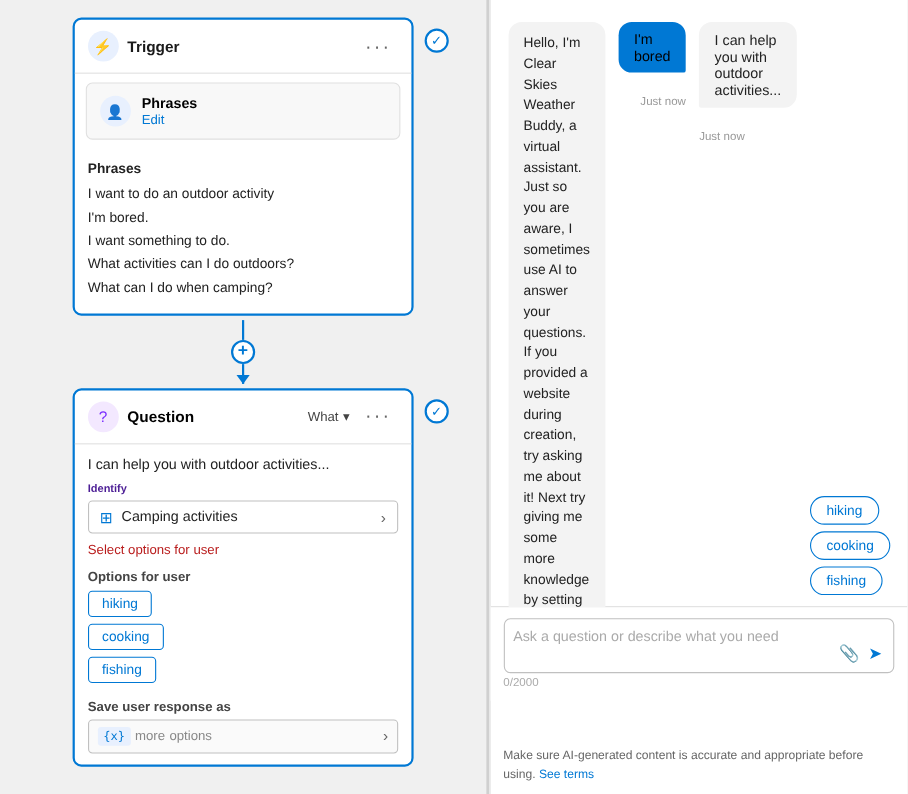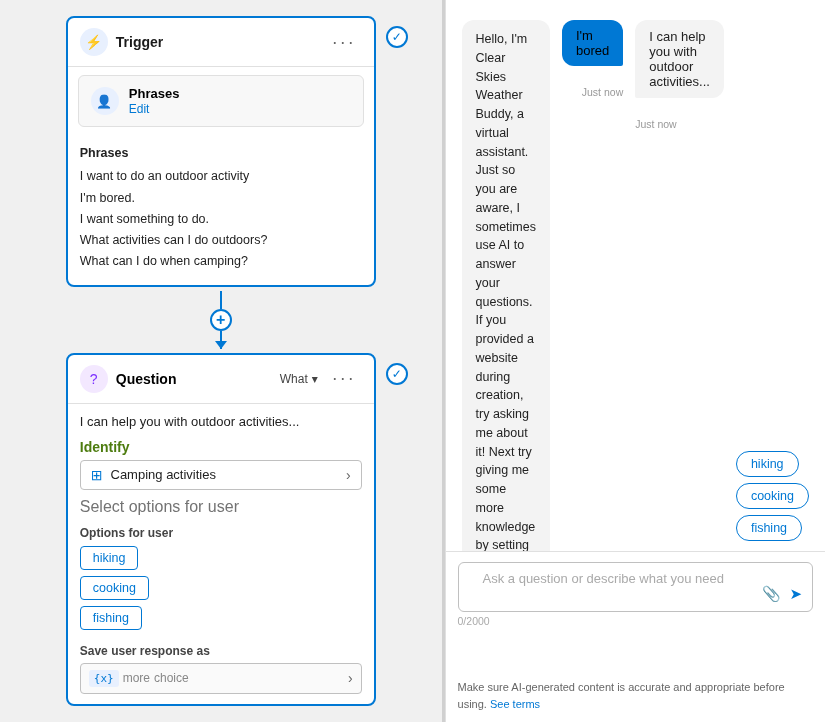--- a/index.html
+++ b/index.html
@@ -234,23 +234,23 @@
       padding: 10px 12px;
     }
 
     .question-text {
       color: #222;
       font-size: 13px;
       margin-bottom: 10px;
     }
 
     .identify-label {
-      font-size: 14px;
+      font-size: 10px;
       font-weight: 600;
-      color: #4d7c0f;
+      color: #4c1d95;
       margin-bottom: 5px;
     }
 
     .identify-box {
       display: flex;
       align-items: center;
       border: 1px solid #c0c0c0;
       border-radius: 4px;
       padding: 6px 10px;
       gap: 8px;
@@ -267,22 +267,22 @@
       font-size: 13px;
       color: #222;
     }
 
     .identify-box-arrow {
       color: #666;
       font-size: 14px;
     }
 
     .select-options-link {
-      color: #737373;
-      font-size: 16px;
+      color: #b91c1c;
+      font-size: 12px;
       margin: 8px 0 6px;
       cursor: pointer;
       text-decoration: none;
       display: inline-block;
     }
 
     .options-label {
       font-size: 12px;
       font-weight: 600;
       color: #444;
@@ -422,21 +422,21 @@
 
     .chat-input-area {
       border-top: 1px solid #e0e0e0;
       padding: 10px 12px;
       background: #fff;
     }
 
     .chat-input-box {
       border: 1px solid #c0c0c0;
       border-radius: 6px;
-      padding: 8px 24px;
+      padding: 8px 8px;
       width: 100%;
       display: flex;
       align-items: flex-start;
       min-height: 50px;
       position: relative;
     }
 
     .chat-input-placeholder {
       color: #aaa;
       font-size: 13px;
@@ -549,21 +549,21 @@
       <div>
         <div class="option-tag">fishing</div>
       </div>
 
       <div class="save-label">Save user response as</div>
       <div class="save-box">
         <div class="save-box-var">
           <span>{x}</span>
         </div>
         <span class="save-box-text">more</span>
-        <span class="save-box-text">choice</span>
+        <span class="save-box-text">options</span>
         <span class="save-box-arrow">›</span>
       </div>
     </div>
   </div>
 
 </div>
 
 <div class="scrollbar-divider"></div>
 
 <div class="right-panel">

